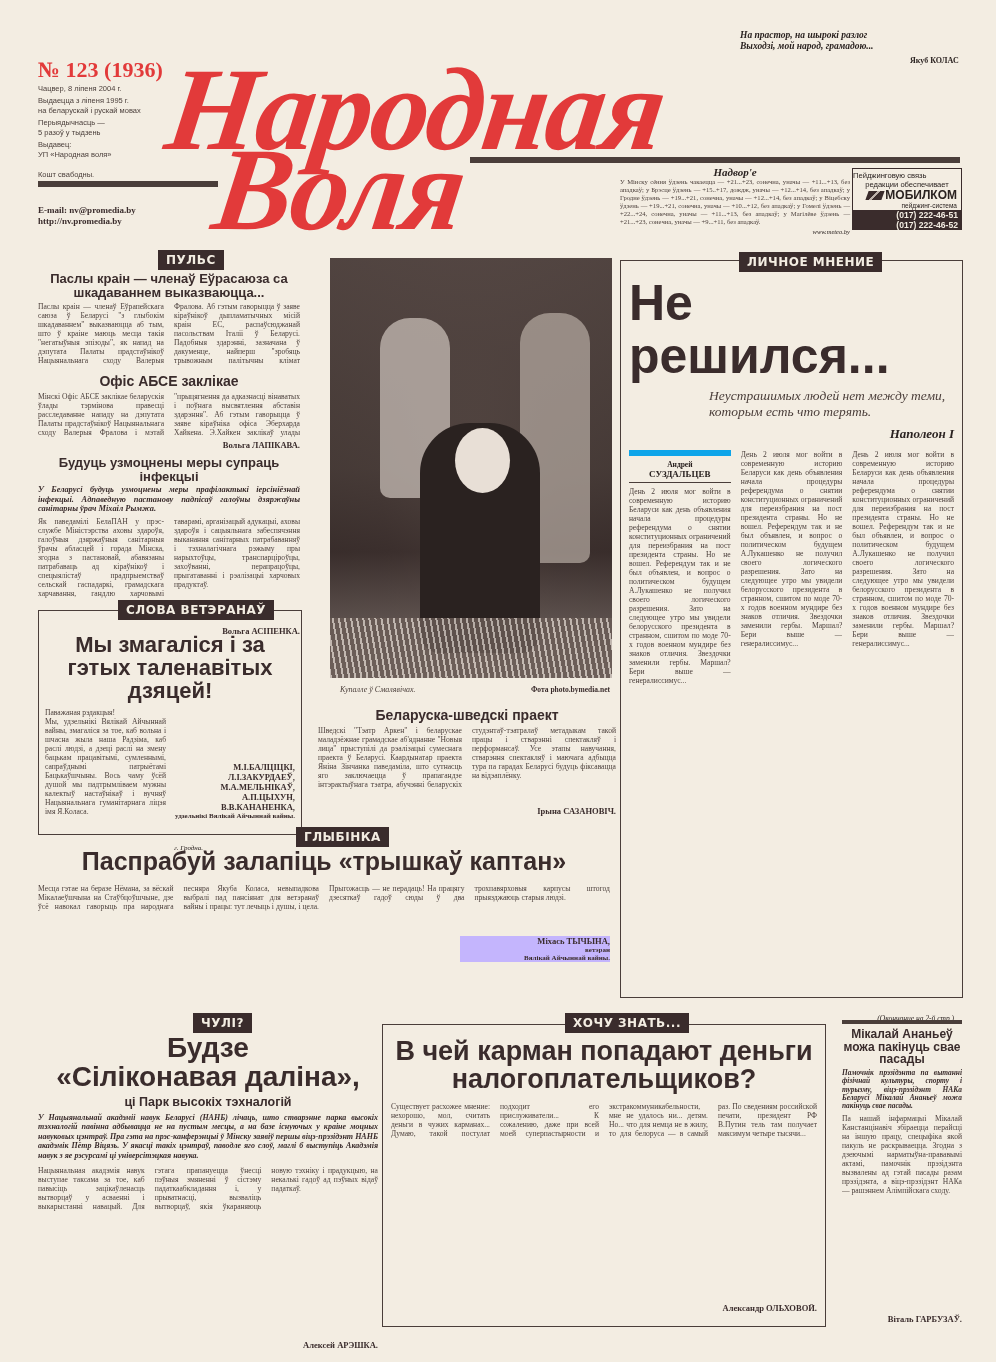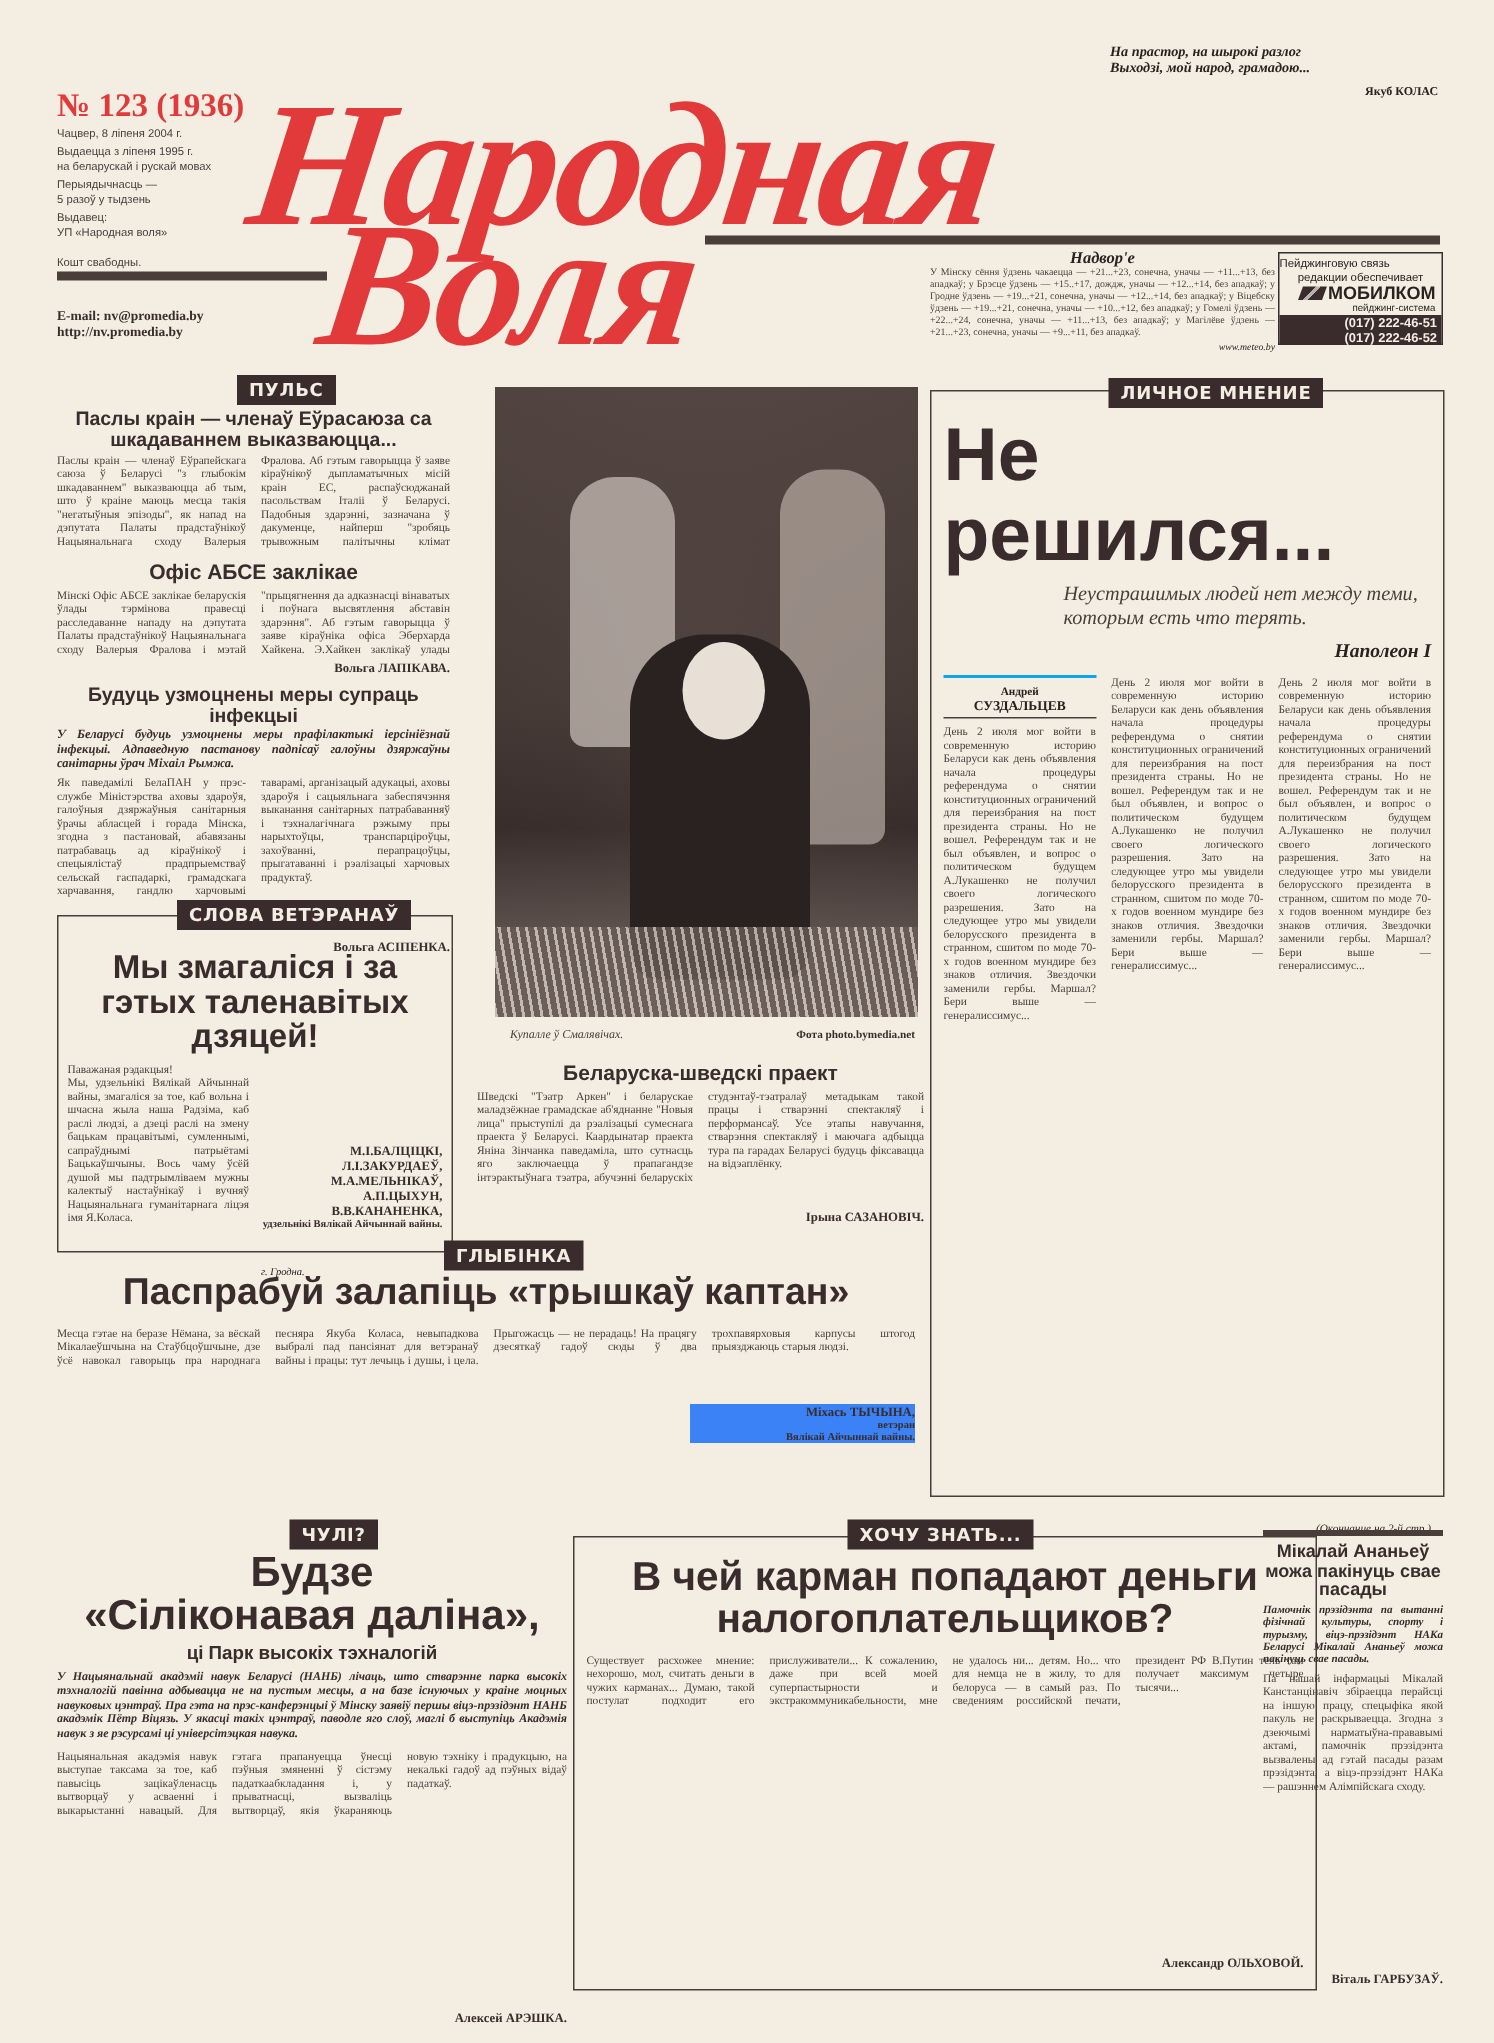--- a/index.html
+++ b/index.html
@@ -126,21 +126,21 @@
 
 <div class="abs frame" style="left:620px;top:260px;width:343px;height:738px;padding:10px 8px;">
   <div class="headline" style="font-size:50px;text-align:left;margin-top:6px;">Не решился...</div>
   <div style="padding-left:80px;margin-top:6px;">
     <div style="font-size:13.5px;font-style:italic;color:#4a3e3a;">Неустрашимых людей нет между теми,</div>
     <div style="font-size:13.5px;font-style:italic;color:#4a3e3a;">которым есть что терять.</div>
   </div>
   <div style="text-align:right;font-size:13px;font-style:italic;font-weight:bold;margin-top:6px;">Наполеон I</div>
   <div style="display:flex;gap:10px;margin-top:8px;">
     <div style="flex:1;">
-      <div style="border-top:2px solid #0ea5e9;padding-top:4px;text-align:center;">
+      <div style="border-top:6px solid #0ea5e9;padding-top:4px;text-align:center;">
         <div style="font-size:7.5px;font-weight:bold;">Андрей</div>
         <div style="font-size:9px;font-weight:bold;border-bottom:1px solid #4a3e3a;padding-bottom:3px;">СУЗДАЛЬЦЕВ</div>
       </div>
       <div class="body-text" style="margin-top:4px;height:540px;overflow:hidden;">День 2 июля мог войти в современную историю Беларуси как день объявления начала процедуры референдума о снятии конституционных ограничений для переизбрания на пост президента страны. Но не вошел. Референдум так и не был объявлен, и вопрос о политическом будущем А.Лукашенко не получил своего логического разрешения. Зато на следующее утро мы увидели белорусского президента в странном, сшитом по моде 70-х годов военном мундире без знаков отличия. Звездочки заменили гербы. Маршал? Бери выше — генералиссимус...</div>
     </div>
     <div style="flex:1;">
       <div class="body-text" style="height:580px;overflow:hidden;">День 2 июля мог войти в современную историю Беларуси как день объявления начала процедуры референдума о снятии конституционных ограничений для переизбрания на пост президента страны. Но не вошел. Референдум так и не был объявлен, и вопрос о политическом будущем А.Лукашенко не получил своего логического разрешения. Зато на следующее утро мы увидели белорусского президента в странном, сшитом по моде 70-х годов военном мундире без знаков отличия. Звездочки заменили гербы. Маршал? Бери выше — генералиссимус...</div>
     </div>
     <div style="flex:1;">
       <div class="body-text" style="height:560px;overflow:hidden;">День 2 июля мог войти в современную историю Беларуси как день объявления начала процедуры референдума о снятии конституционных ограничений для переизбрания на пост президента страны. Но не вошел. Референдум так и не был объявлен, и вопрос о политическом будущем А.Лукашенко не получил своего логического разрешения. Зато на следующее утро мы увидели белорусского президента в странном, сшитом по моде 70-х годов военном мундире без знаков отличия. Звездочки заменили гербы. Маршал? Бери выше — генералиссимус...</div>
@@ -151,40 +151,40 @@
 <div class="abs" style="left:739px;top:252px;">
   <span class="rubric">ЛИЧНОЕ МНЕНИЕ</span>
 </div>
 
 <div class="abs" style="left:296px;top:827px;">
   <span class="rubric">ГЛЫБІНКА</span>
 </div>
 <div class="abs headline" style="left:38px;top:848px;width:572px;font-size:25px;">Паспрабуй залапіць «трышкаў каптан»</div>
 <div class="abs" style="left:38px;top:884px;width:572px;">
   <div class="body-text" style="columns:4;height:100px;overflow:hidden;">Месца гэтае на беразе Нёмана, за вёскай Мікалаеўшчына на Стаўбцоўшчыне, дзе ўсё навокал гаворыць пра народнага песняра Якуба Коласа, невыпадкова выбралі пад пансіянат для ветэранаў вайны і працы: тут лечыць і душы, і цела. Прыгожасць — не перадаць! На працягу дзесяткаў гадоў сюды ў два трохпавярховыя карпусы штогод прыязджаюць старыя людзі.</div>
-  <div style="width:150px;margin-left:auto;margin-top:-48px;background:#3b82f6;">
+  <div style="width:150px;margin-left:auto;margin-top:-48px;background:#c4b5fd;">
     <div class="sig">Міхась ТЫЧЫНА,</div>
     <div class="sig" style="font-size:7px;">ветэран</div>
     <div class="sig" style="font-size:7px;">Вялікай Айчыннай вайны.</div>
   </div>
 </div>
 
 <div class="abs" style="left:193px;top:1013px;">
   <span class="rubric">ЧУЛІ?</span>
 </div>
 <div class="abs" style="left:38px;top:1033px;width:340px;">
   <div class="headline" style="font-size:28px;">Будзе</div>
   <div class="headline" style="font-size:28px;">«Сіліконавая даліна»,</div>
   <div class="headline" style="font-size:12.5px;margin-top:4px;">ці Парк высокіх тэхналогій</div>
   <div class="lead" style="margin-top:4px;font-size:8px;">У Нацыянальнай акадэміі навук Беларусі (НАНБ) лічаць, што стварэнне парка высокіх тэхналогій павінна адбывацца не на пустым месцы, а на базе існуючых у краіне моцных навуковых цэнтраў. Пра гэта на прэс-канферэнцыі ў Мінску заявіў першы віцэ-прэзідэнт НАНБ акадэмік Пётр Віцязь. У якасці такіх цэнтраў, паводле яго слоў, маглі б выступіць Акадэмія навук з яе рэсурсамі ці універсітэцкая навука.</div>
   <div class="body-text" style="columns:3;margin-top:6px;height:170px;overflow:hidden;">Нацыянальная акадэмія навук выступае таксама за тое, каб павысіць зацікаўленасць вытворцаў у асваенні і выкарыстанні навацый. Для гэтага прапануецца ўнесці пэўныя змяненні ў сістэму падаткаабкладання і, у прыватнасці, вызваліць вытворцаў, якія ўкараняюць новую тэхніку і прадукцыю, на некалькі гадоў ад пэўных відаў падаткаў.</div>
   <div class="sig" style="margin-top:4px;">Алексей АРЭШКА.</div>
 </div>
 
-<div class="abs frame" style="left:382px;top:1024px;width:496px;height:303px;padding:8px 8px;">
+<div class="abs frame" style="left:382px;top:1024px;width:444px;height:303px;padding:8px 8px;">
   <div class="headline" style="font-size:27px;margin-top:4px;">В чей карман попадают деньги</div>
   <div class="headline" style="font-size:27px;">налогоплательщиков?</div>
   <div class="body-text" style="columns:4;margin-top:8px;height:195px;overflow:hidden;">Существует расхожее мнение: нехорошо, мол, считать деньги в чужих карманах... Думаю, такой постулат подходит его прислуживатели... К сожалению, даже при всей моей суперпастырности и экстракоммуникабельности, мне не удалось ни... детям. Но... что для немца не в жилу, то для белоруса — в самый раз. По сведениям российской печати, президент РФ В.Путин тель там получает максимум четыре тысячи...</div>
   <div class="sig" style="margin-top:6px;">Александр ОЛЬХОВОЙ.</div>
 </div>
 <div class="abs" style="left:565px;top:1013px;">
   <span class="rubric">ХОЧУ ЗНАТЬ...</span>
 </div>
 
 <div class="abs" style="left:842px;top:1020px;width:120px;border-top:4px solid #4a3e3a;padding-top:4px;">

